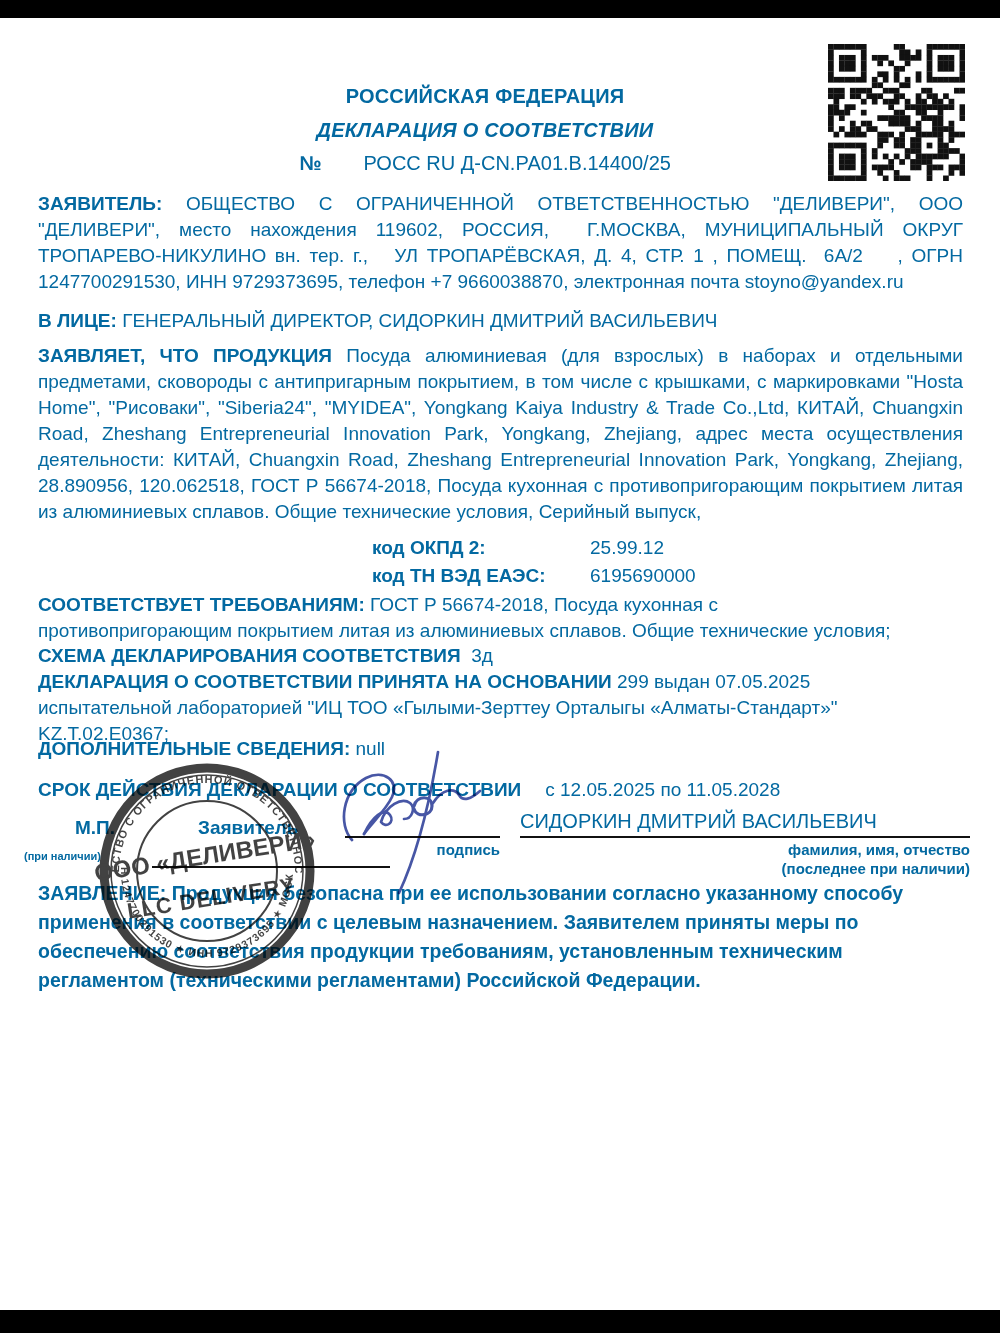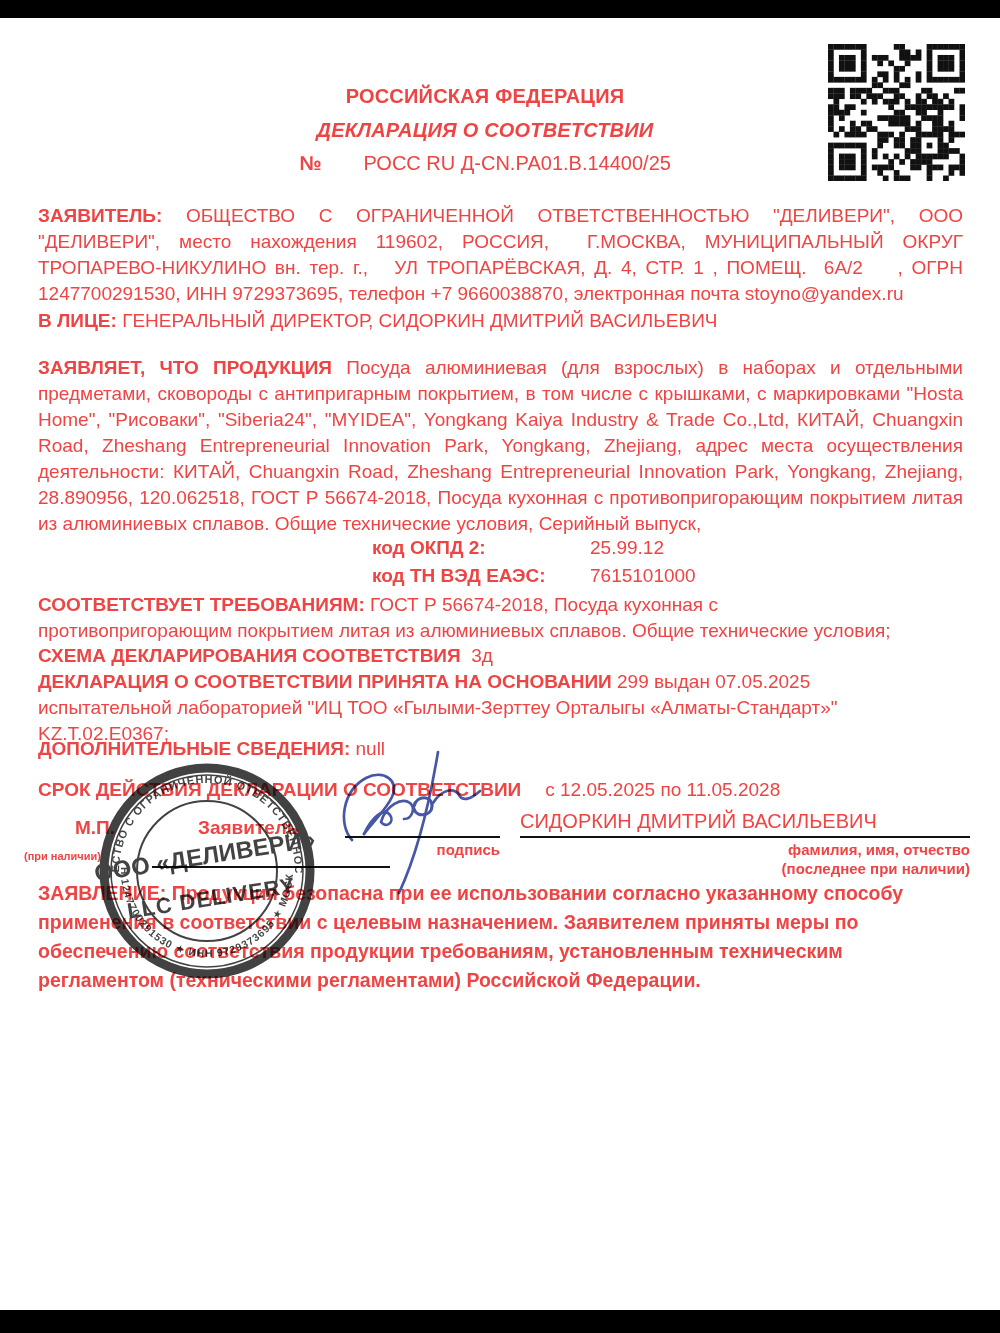--- a/index.html
+++ b/index.html
@@ -2,34 +2,34 @@
 <html lang="ru"><head>
 <meta charset="utf-8">
 <style>
   html,body{margin:0;padding:0;background:#ffffff;}
   .page{
     position:relative;
     width:1000px;height:1333px;
     background:#ffffff;
     overflow:hidden;
     font-family:"Liberation Sans","DejaVu Sans",sans-serif;
-    color:#ef4444;
+    color:#0369a1;
   }
   .bar{position:absolute;left:0;width:1000px;background:#000;}
   .bar.top{top:0;height:18px;}
   .bar.bottom{top:1310px;height:23px;}
 
   .hdr{position:absolute;left:15px;width:940px;text-align:center;font-weight:bold;font-size:20px;letter-spacing:.2px;}
   .hdr.t1{top:85px;}
   .hdr.t2{top:119px;font-style:italic;}
   .numline{position:absolute;left:15px;width:940px;top:152px;text-align:center;font-size:20px;font-weight:normal;}
   .numline .no{font-weight:bold;margin-right:42px;}
 
   .para{position:absolute;left:38px;width:925px;font-size:19px;line-height:26px;margin:0;}
-  .justify{text-align:justify;margin-top:12px;}
+  .justify{text-align:justify;}
   .preline{white-space:pre-line;}
   .b{font-weight:bold;}
 
   .coderow{position:absolute;left:0;width:1000px;font-size:19px;line-height:26px;}
   .coderow .clabel{position:absolute;left:372px;font-weight:bold;}
   .coderow .cvalue{position:absolute;left:590px;}
 
   .sigword{position:absolute;font-size:19px;font-weight:bold;}
   .smallcap{position:absolute;font-size:15px;font-weight:bold;text-align:right;}
   .sigline{position:absolute;border-bottom:2px solid #111;height:0;}
@@ -378,21 +378,21 @@
   <p class="para" style="top:308px"><span class="b">В ЛИЦЕ:</span> <span>ГЕНЕРАЛЬНЫЙ ДИРЕКТОР, СИДОРКИН ДМИТРИЙ ВАСИЛЬЕВИЧ</span></p>
 
   <p class="para justify" style="top:343px"><span class="b">ЗАЯВЛЯЕТ, ЧТО ПРОДУКЦИЯ</span> <span>Посуда алюминиевая (для взрослых) в наборах и отдельными предметами, сковороды с антипригарным покрытием, в том числе с крышками, с маркировками "Hosta Home", "Рисоваки", "Siberia24", "MYIDEA", Yongkang Kaiya Industry &amp; Trade Co.,Ltd, КИТАЙ, Chuangxin Road, Zheshang Entrepreneurial Innovation Park, Yongkang, Zhejiang, адрес места осуществления деятельности: КИТАЙ, Chuangxin Road, Zheshang Entrepreneurial Innovation Park, Yongkang, Zhejiang, 28.890956, 120.062518, ГОСТ Р 56674-2018, Посуда кухонная с противопригорающим покрытием литая из алюминиевых сплавов. Общие технические условия, Серийный выпуск,</span></p>
 
   <div class="coderow" style="top:535px">
     <span class="clabel">код ОКПД 2:</span>
     <span class="cvalue">25.99.12</span>
   </div>
   <div class="coderow" style="top:563px">
     <span class="clabel">код ТН ВЭД ЕАЭС:</span>
-    <span class="cvalue">7615101000</span>
+    <span class="cvalue">6195690000</span>
   </div>
 
   <p class="para" style="top:592px"><span class="b">СООТВЕТСТВУЕТ ТРЕБОВАНИЯМ:</span> <span class="preline">ГОСТ Р 56674-2018, Посуда кухонная с
 противопригорающим покрытием литая из алюминиевых сплавов. Общие технические условия;</span></p>
 
   <p class="para" style="top:643px"><span class="b">СХЕМА ДЕКЛАРИРОВАНИЯ СООТВЕТСТВИЯ</span>&nbsp; <span>3д</span></p>
 
   <p class="para" style="top:669px"><span class="b">ДЕКЛАРАЦИЯ О СООТВЕТСТВИИ ПРИНЯТА НА ОСНОВАНИИ</span> <span class="preline">299 выдан 07.05.2025
 испытательной лабораторией "ИЦ ТОО «Гылыми-Зерттеу Орталыгы «Алматы-Стандарт»"
 KZ.T.02.E0367;</span></p>

